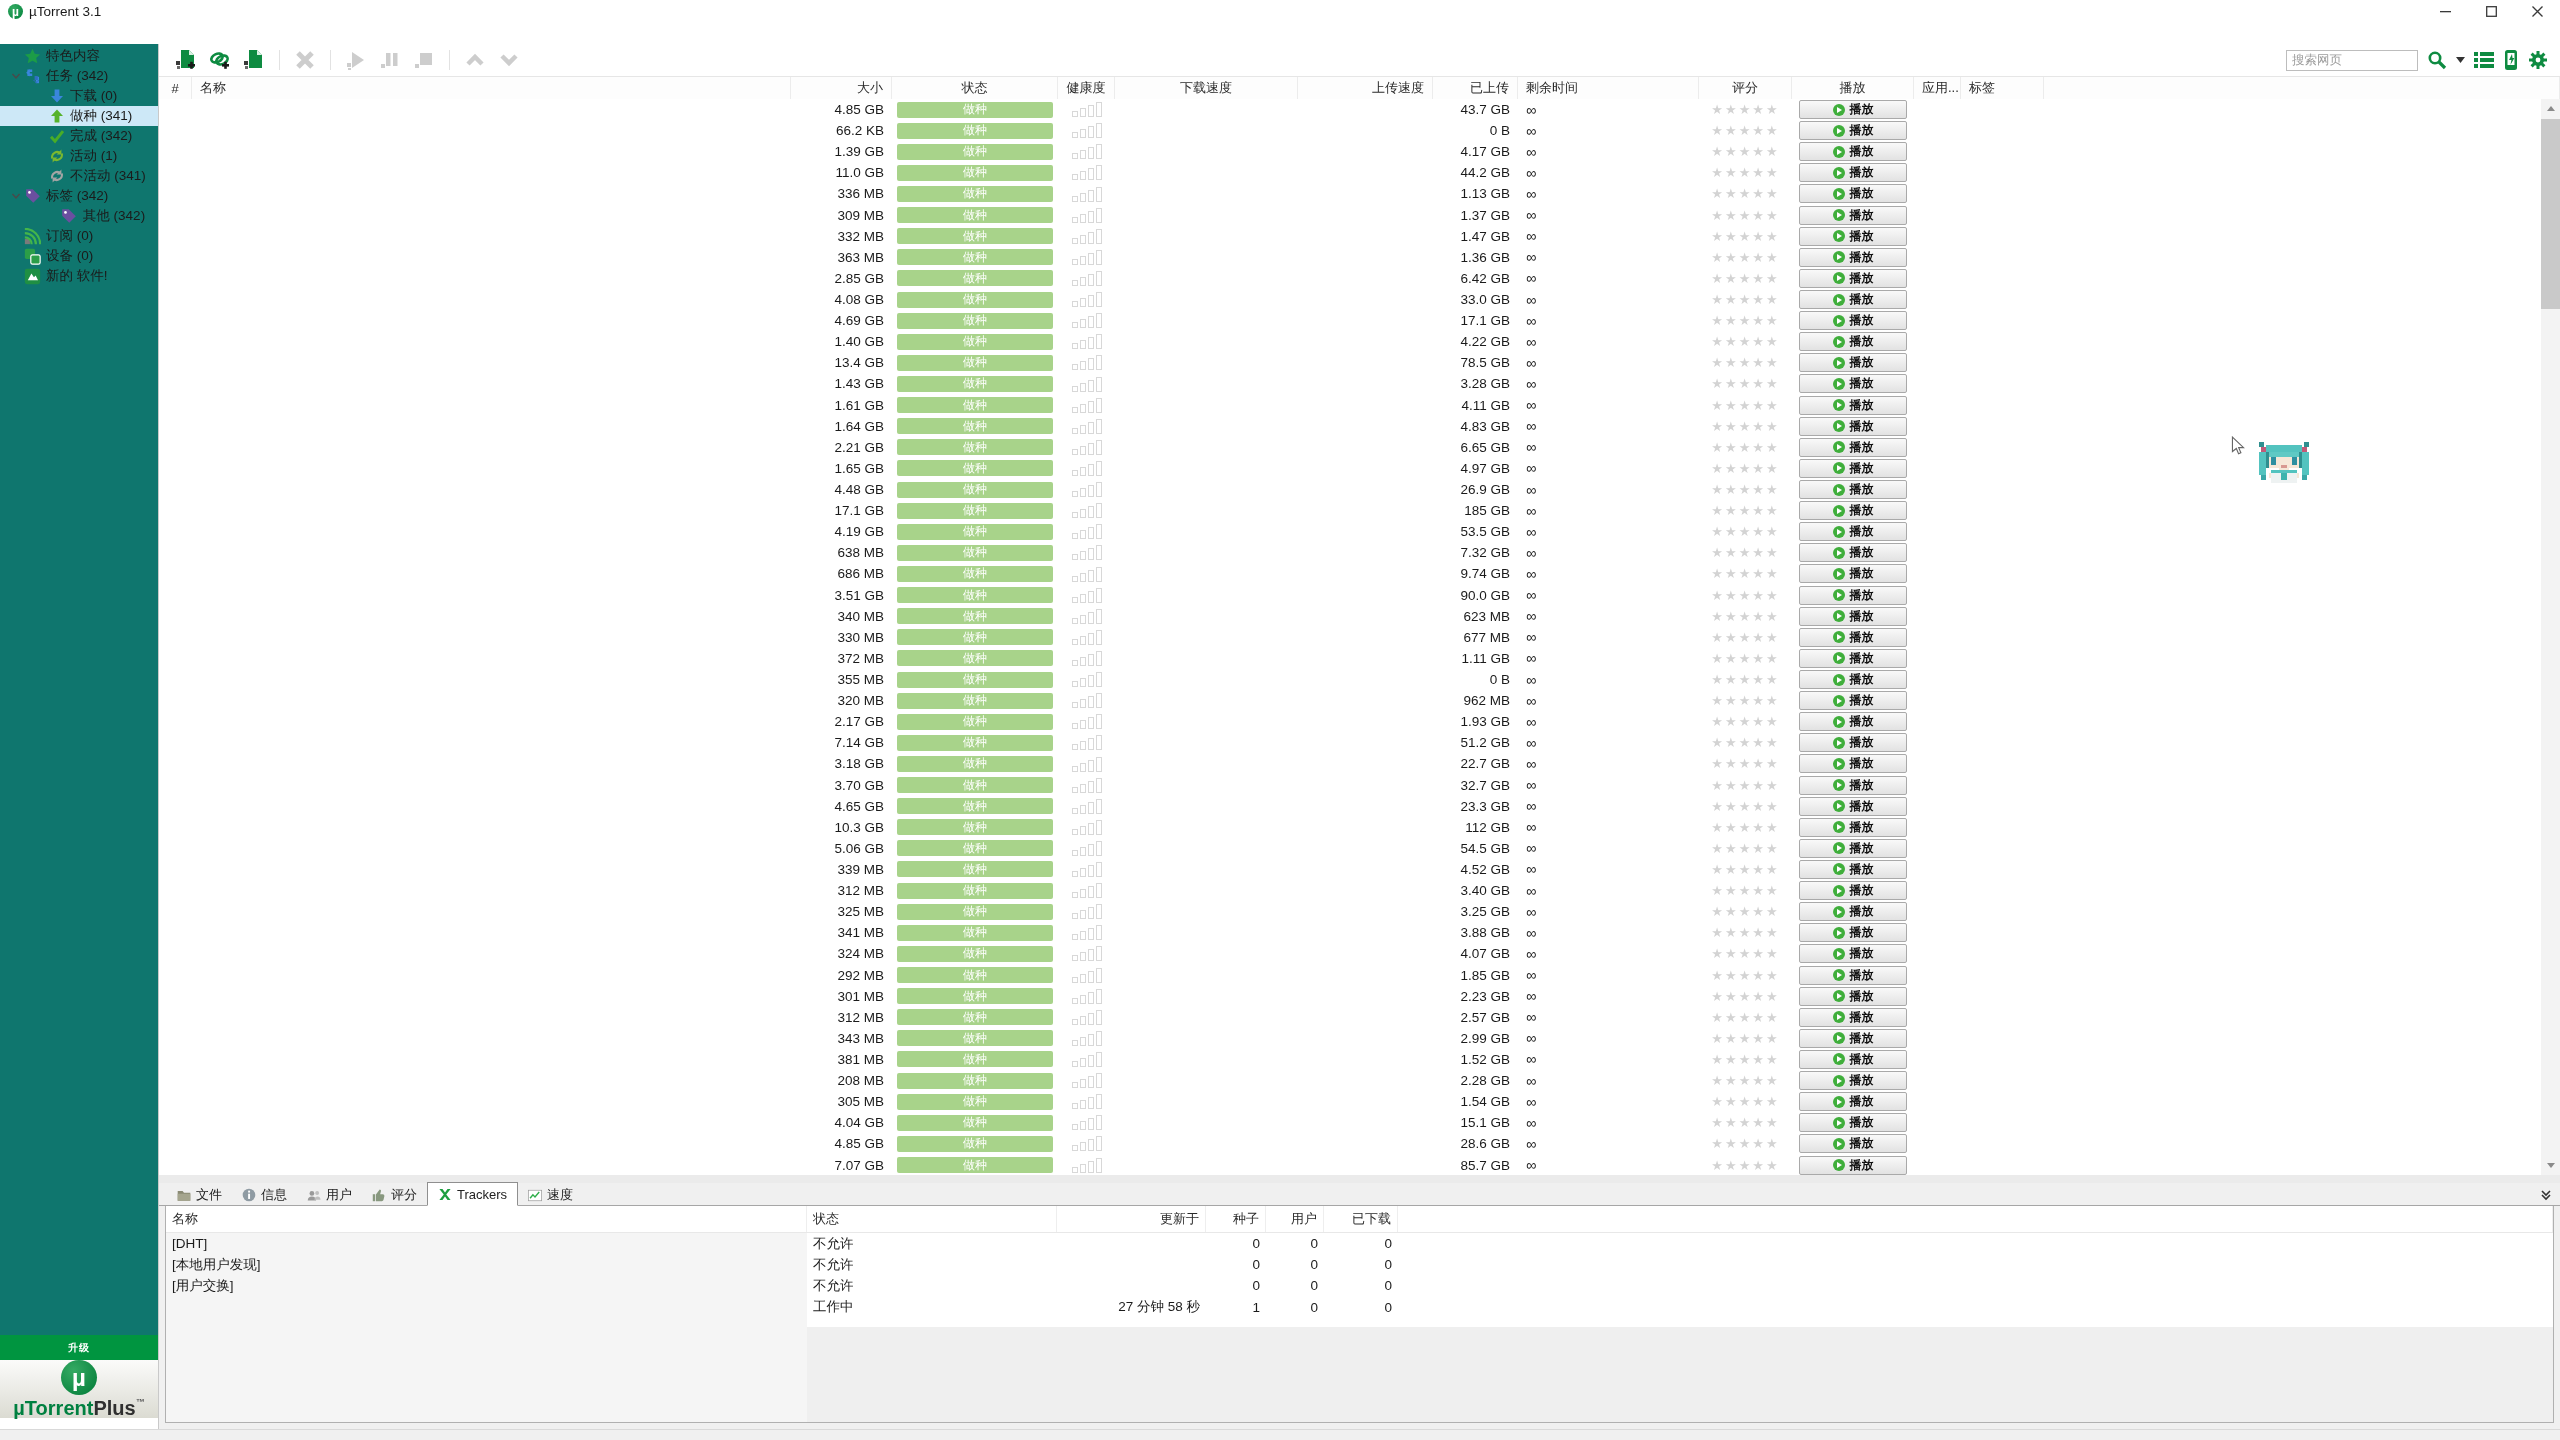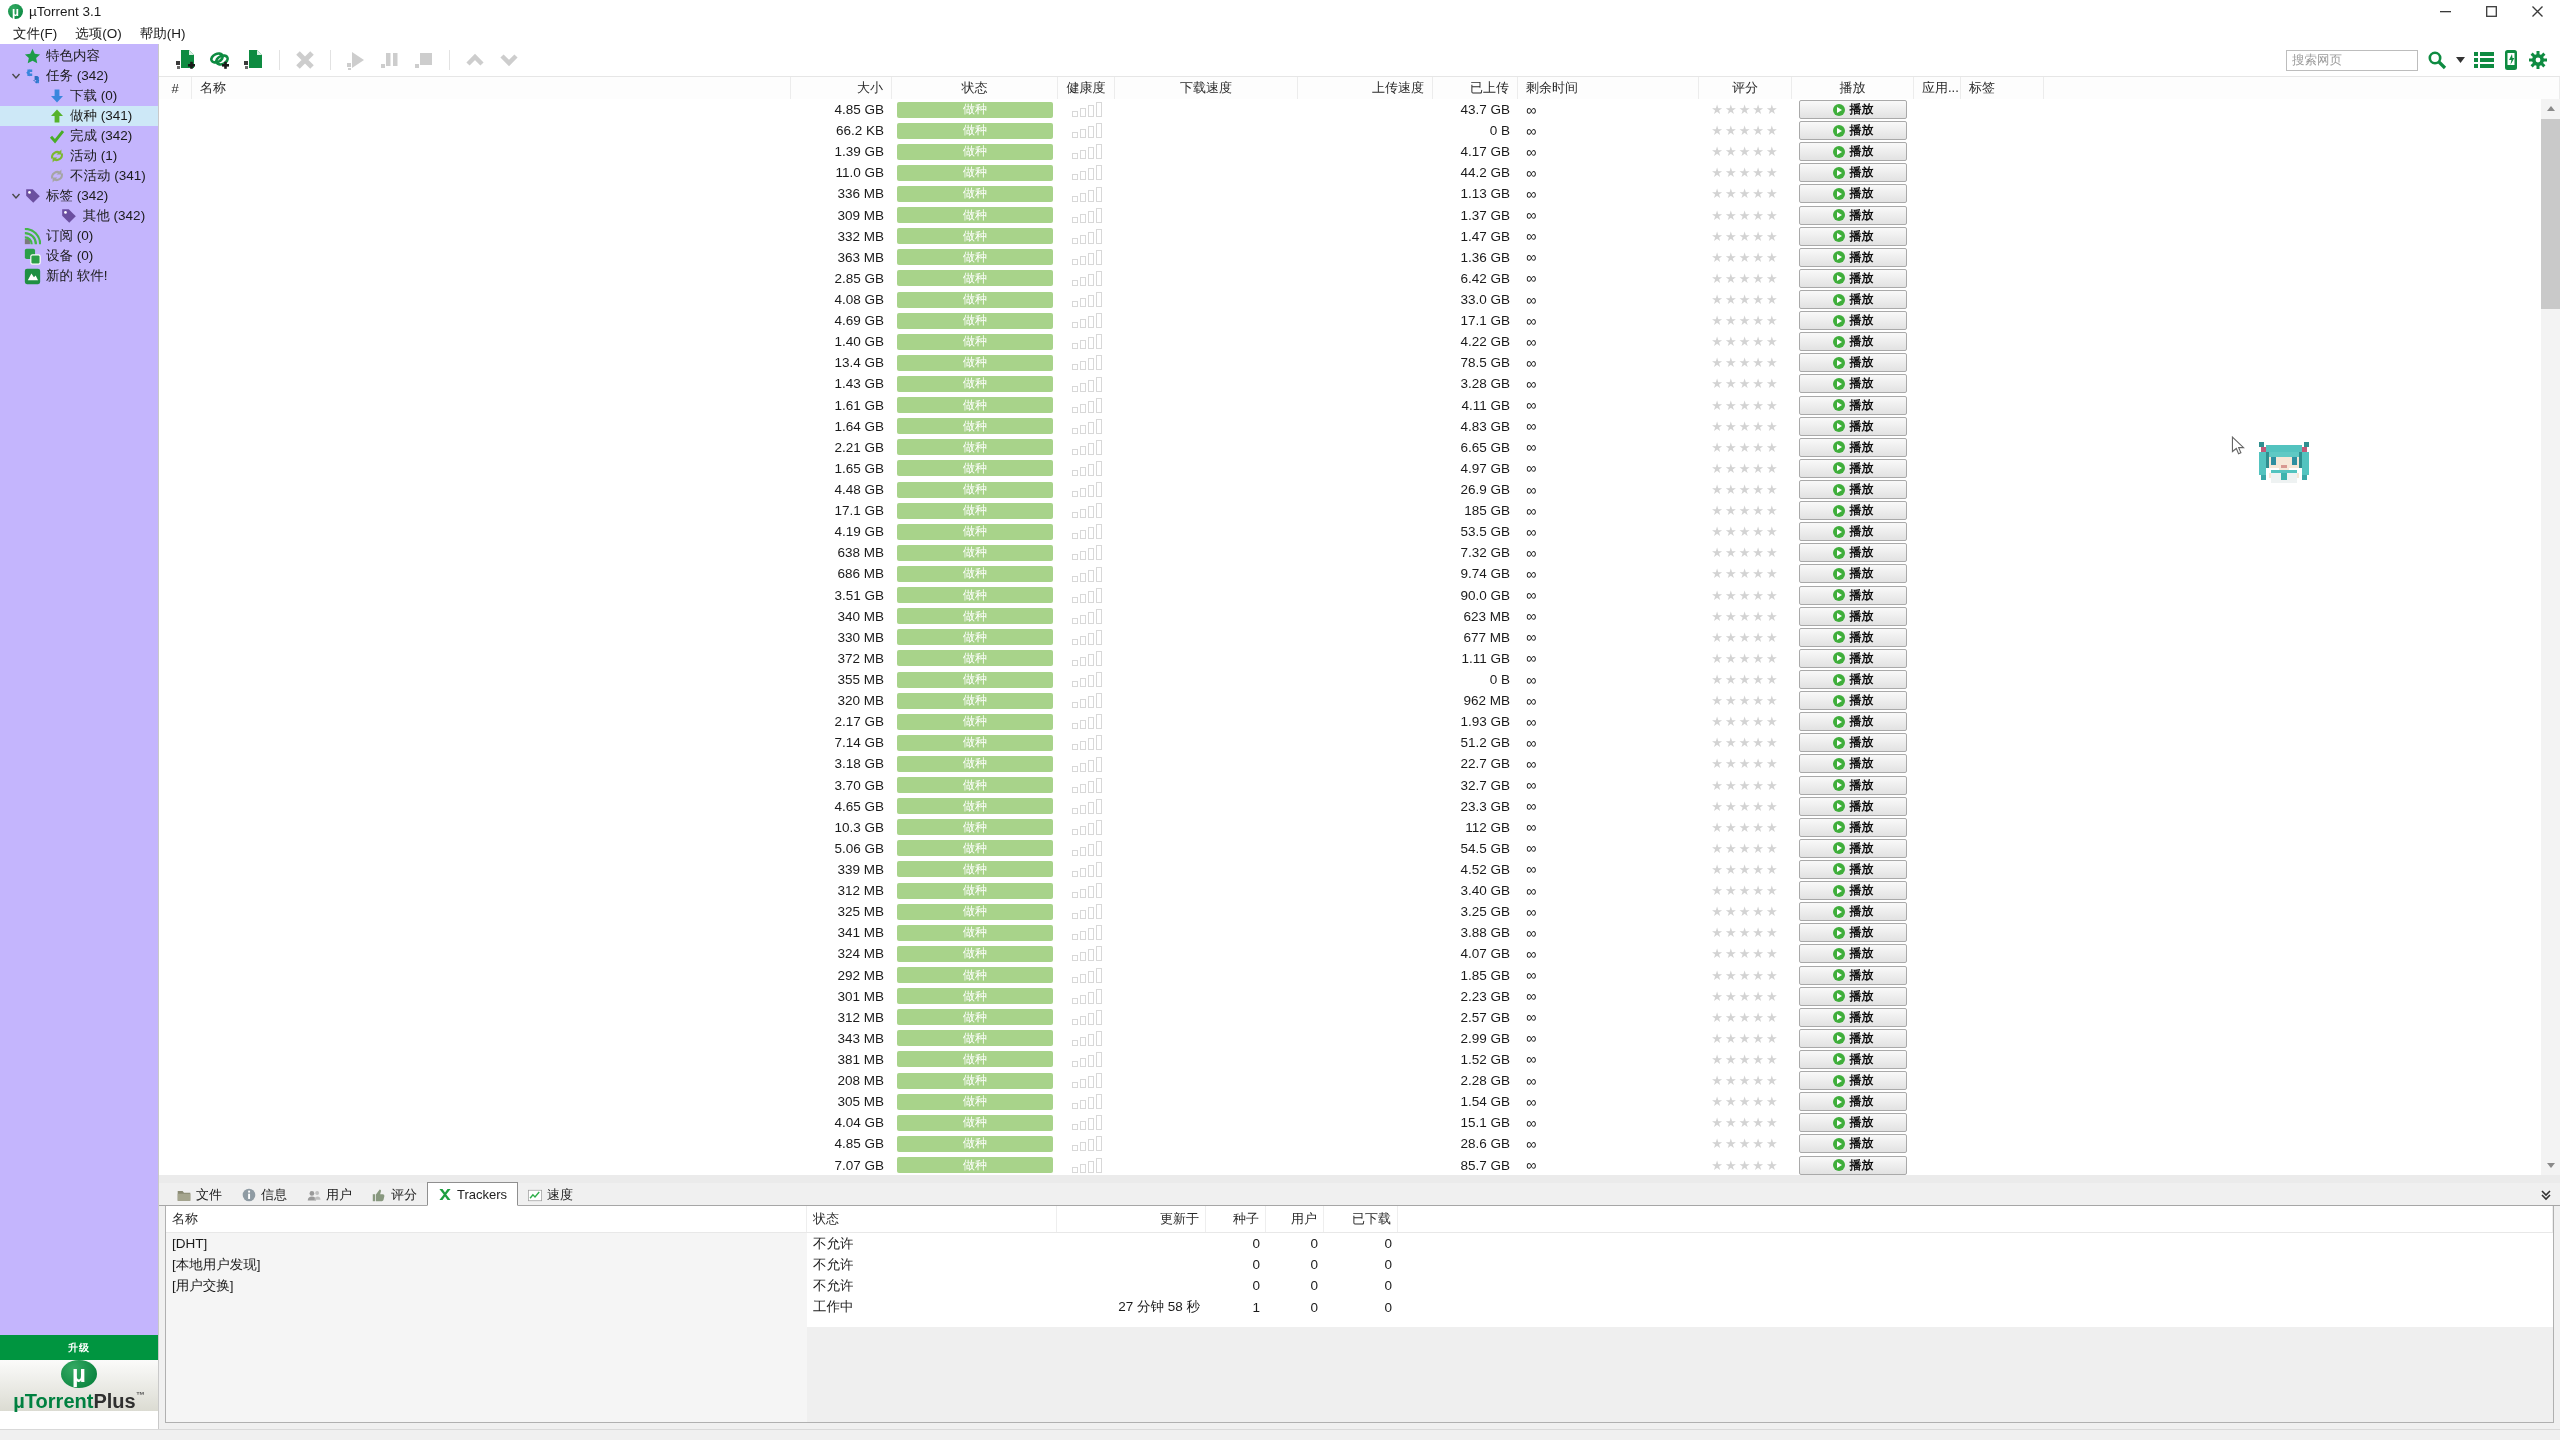--- a/index.html
+++ b/index.html
@@ -16,21 +16,21 @@
     color:#fff;font-size:12px;font-weight:bold;display:flex;align-items:center;justify-content:center;line-height:1;}
   .apptitle{font-size:13.5px;}
   .win-controls{margin-left:auto;display:flex;height:100%;}
   .wbtn{width:46px;height:100%;display:flex;align-items:center;justify-content:center;}
 
   
   .menubar{position:absolute;left:0;top:23px;right:0;height:21px;background:#fff;display:flex;align-items:center;padding-left:4px;}
   .mitem{padding:2px 9px;font-size:13.5px;}
 
   
-  .sidebar{position:absolute;left:0;top:44px;width:158px;bottom:29px;background:#c4b5fd;}
+  .sidebar{position:absolute;left:0;top:44px;width:158px;bottom:22px;background:#0f766e;}
   .sidebar-div{position:absolute;left:158px;top:44px;width:1px;bottom:11px;background:#c9c9c9;}
   .snav{position:absolute;left:0;right:0;top:2px;}
   .sitem{height:20px;display:flex;align-items:center;font-size:13.5px;white-space:nowrap;}
   .sitem.sel{background:#cde8f7;}
   .sitem .icn{width:17px;height:17px;margin-right:5px;}
   .sitem .exp{width:12px;height:12px;margin-right:2px;}
   .upg{position:absolute;left:0;right:0;top:1291px;height:25px;background:#009540;color:#fff;font-weight:bold;
     font-size:10px;display:flex;align-items:center;justify-content:center;letter-spacing:1px;}
   .brand{position:absolute;left:0;right:0;top:1316px;bottom:0;background:linear-gradient(#fbfbfa,#dbdbd2);
     display:flex;flex-direction:column;align-items:center;justify-content:center;gap:3px;}
@@ -139,25 +139,20 @@
         <div class="wbtn">
           <span class="icn">
             <svg width="11" height="11" viewBox="0 0 11 11">
               <path d="M0.5 0.5l10 10M10.5 0.5l-10 10" stroke="#3a3a3a" stroke-width="1.3"></path>
             </svg>
           </span>
         </div>
       </div>
   </div>
 
-  <div class="menubar">
-      <span class="mitem">文件(F)</span>
-      <span class="mitem">选项(O)</span>
-      <span class="mitem">帮助(H)</span>
-    </div>
 
   <div class="sidebar">
     <div class="snav">
         <div class="sitem" style="padding-left: 24px;">
           <span class="icn">
             <svg width="17" height="17" viewBox="0 0 20 20">
               <path d="M10 1l2.7 5.8 6.2.7-4.6 4.3 1.3 6.1L10 14.9l-5.6 3 1.3-6.1L1.1 7.5l6.2-.7z" fill="#1c9c47"></path>
             </svg>
           </span>
           <span>特色内容</span>

